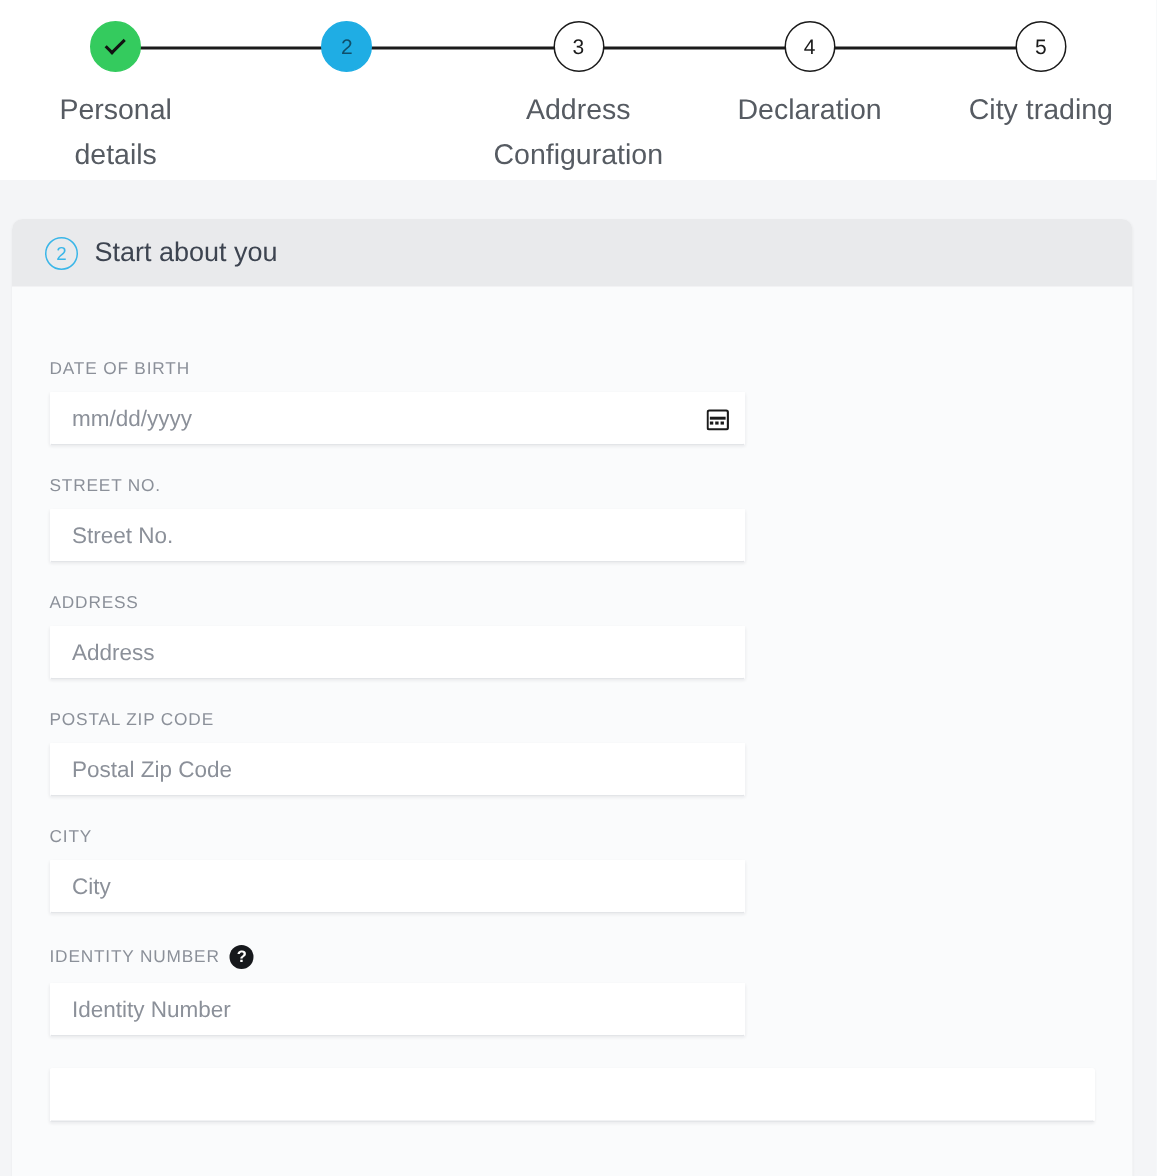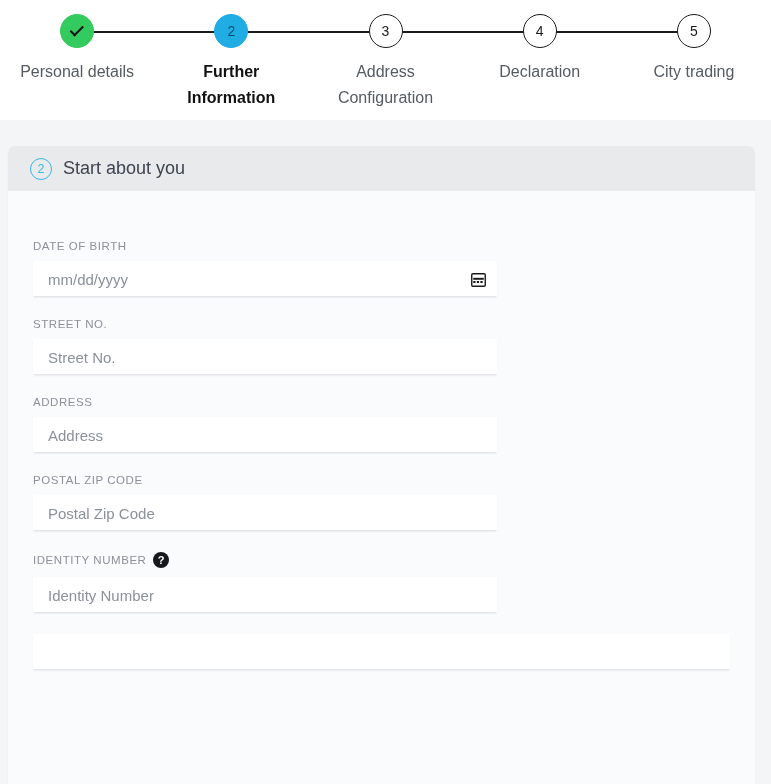--- a/index.html
+++ b/index.html
@@ -73,21 +73,21 @@
   .step-bubble .check {
     display: block;
     width: 13px;
     height: 7px;
     border-left: 2.8px solid #121212;
     border-bottom: 2.8px solid #121212;
     transform: rotate(-45deg) translate(1px, -2px);
   }
   .step-label {
     margin-top: 11px;
-    font-size: 16px;
+    font-size: 19px;
     color: #565b62;
     text-align: center;
     max-width: 120px;
     line-height: 1.6;
   }
   .step-label.active {
     color: #111111;
     font-weight: bold;
   }
 
@@ -198,21 +198,20 @@
       <div class="step-bubble done">
         <span class="check"></span>
       </div>
       <div class="step-label">Personal details</div>
     </li>
 
     <li class="step">
       <div class="step-bubble current">
         <span>2</span>
       </div>
-      <div class="step-label active">Further Information</div>
     </li>
 
     <li class="step">
       <div class="step-bubble">
         <span>3</span>
       </div>
       <div class="step-label">Address Configuration</div>
     </li>
 
     <li class="step">
@@ -271,20 +270,26 @@
       </div>
     </div>
 
     <div class="field">
       <div class="field-label">POSTAL ZIP CODE</div>
       <div class="input-wrap">
         <input type="text" placeholder="Postal Zip Code" style="">
       </div>
     </div>
 
+    <div class="field">
+      <div class="field-label">CITY</div>
+      <div class="input-wrap">
+        <input type="text" placeholder="City" style="">
+      </div>
+    </div>
 
     <div class="field">
       <div class="field-label">
         <span>IDENTITY NUMBER</span>
         <span class="help-icon">?</span>
       </div>
       <div class="input-wrap">
         <input type="text" placeholder="Identity Number" style="">
       </div>
     </div>

